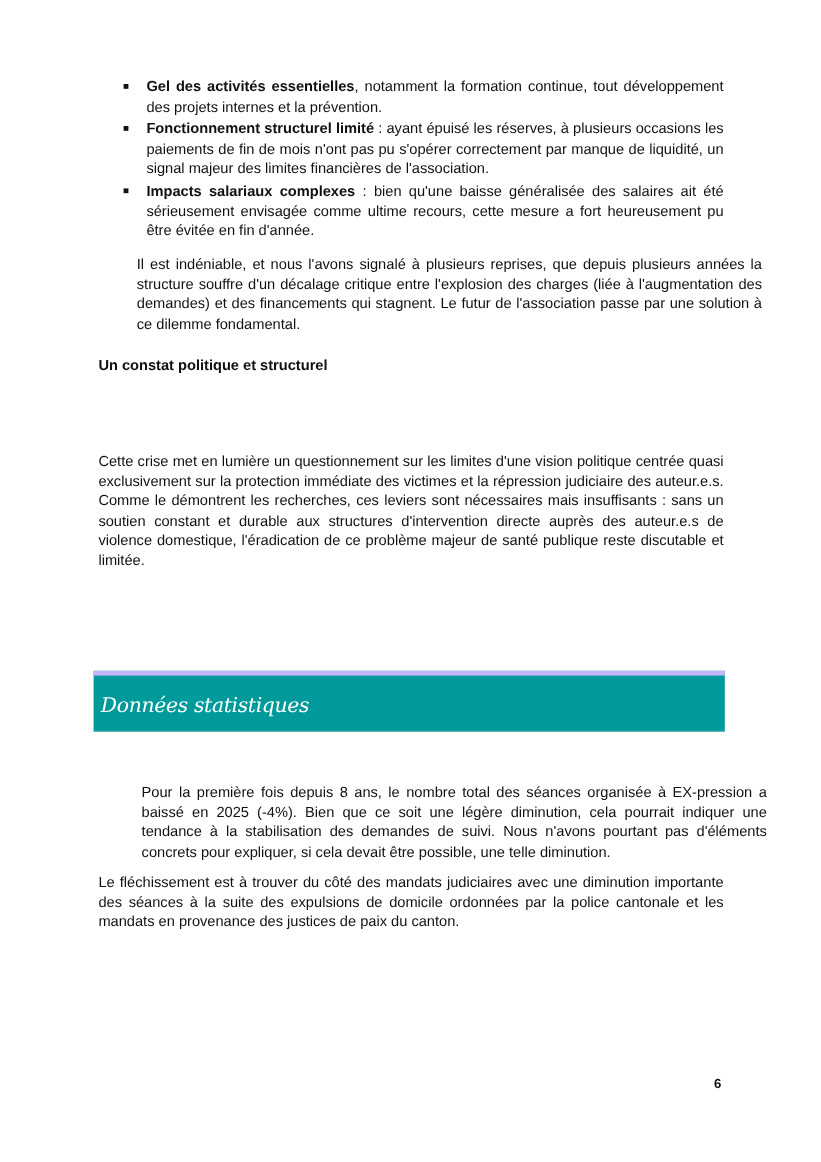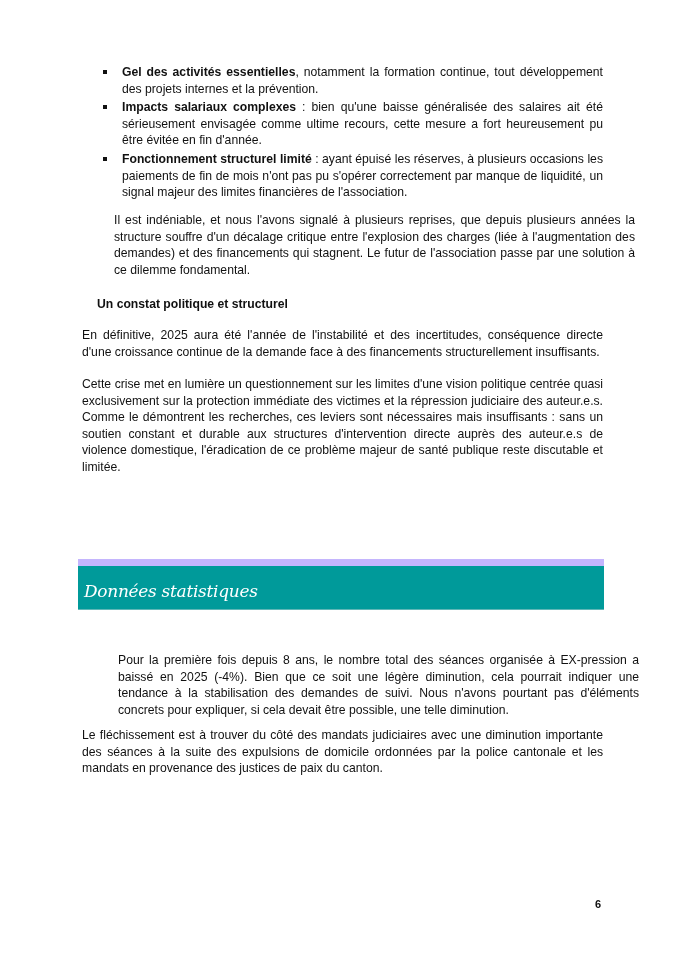--- a/index.html
+++ b/index.html
@@ -7,51 +7,50 @@
          font-family: "Liberation Sans", sans-serif; color: #111; }
   .page { position: absolute; left: 0; top: 0; width: 684px; height: 744px; background: #fff; text-decoration: underline; }
   .txt { font-size: 12.2px; line-height: 16.6px; text-align: justify; }
   .bullets { position: absolute; left: 103px; top: 64px; width: 500px; margin: 0; padding: 0; list-style: none; }
   .bullets li { position: relative; padding-left: 19px; margin-bottom: 2px; }
   .bullets .dot { position: absolute; left: 0; top: 6px; width: 4px; height: 4px; background: #111; }
   .bullets b { font-weight: bold; }
   .para { position: absolute; left: 82px; width: 521px; margin: 0; }
   .subhead { position: absolute; left: 82px; font-weight: bold; font-size: 12.2px; margin: 0; }
   .banner { position: absolute; left: 78px; top: 559px; width: 526px; height: 51px;
-            background: #009a9a; border-top: 7px solid #c4b5fd; border-bottom: 1px solid #5fb7b7;
+            background: #009a9a; border-top: 4px solid #c4b5fd; border-bottom: 1px solid #5fb7b7;
             box-sizing: border-box; }
   .banner-title { position: absolute; left: 6px; top: 15px; color: #fff;
                   font-family: "DejaVu Serif", serif; font-style: italic; font-size: 17px; letter-spacing: -0.3px; }
   .page-num { position: absolute; left: 595px; top: 898px; font-weight: bold; font-size: 11px; }
 </style>
 </head>
 <body>
 
 <div class="page">
 
   <ul class="bullets txt">
     <li>
       <span class="dot"></span>
       <b>Gel des activités essentielles</b><span>, notamment la formation continue, tout développement des projets internes et la prévention.</span>
     </li>
     <li>
       <span class="dot"></span>
-      <b>Impacts salariaux complexes</b><span> : bien qu'une baisse généralisée des salaires ait été sérieusement envisagée comme ultime recours, cette mesure a fort heureusement pu être évitée en fin d'année.</span>
+      <b>Fonctionnement structurel limité</b><span> : ayant épuisé les réserves, à plusieurs occasions les paiements de fin de mois n'ont pas pu s'opérer correctement par manque de liquidité, un signal majeur des limites financières de l'association.</span>
     </li>
     <li>
       <span class="dot"></span>
-      <b>Fonctionnement structurel limité</b><span> : ayant épuisé les réserves, à plusieurs occasions les paiements de fin de mois n'ont pas pu s'opérer correctement par manque de liquidité, un signal majeur des limites financières de l'association.</span>
+      <b>Impacts salariaux complexes</b><span> : bien qu'une baisse généralisée des salaires ait été sérieusement envisagée comme ultime recours, cette mesure a fort heureusement pu être évitée en fin d'année.</span>
     </li>
   </ul>
 
   <p class="para txt" style="top:212px;margin-left:32px;">Il est indéniable, et nous l'avons signalé à plusieurs reprises, que depuis plusieurs années la structure souffre d'un décalage critique entre l'explosion des charges (liée à l'augmentation des demandes) et des financements qui stagnent. Le futur de l'association passe par une solution à ce dilemme fondamental.</p>
 
-  <p class="subhead" style="top:297px;margin-left:15px;">Un constat politique et structurel</p>
+  <p class="subhead" style="top:297px;">Un constat politique et structurel</p>
 
-  <p class="para txt" style="top:327px;">En définitive, 2025 aura été l'année de l'instabilité et des incertitudes, conséquence directe d'une croissance continue de la demande face à des financements structurellement insuffisants.</p>
   <p class="para txt" style="top:376px;">Cette crise met en lumière un questionnement sur les limites d'une vision politique centrée quasi exclusivement sur la protection immédiate des victimes et la répression judiciaire des auteur.e.s. Comme le démontrent les recherches, ces leviers sont nécessaires mais insuffisants : sans un soutien constant et durable aux structures d'intervention directe auprès des auteur.e.s de violence domestique, l'éradication de ce problème majeur de santé publique reste discutable et limitée.</p>
 
   <div class="banner">
     <span class="banner-title">Données statistiques</span>
   </div>
 
   <p class="para txt" style="top:652px;margin-left:36px;">Pour la première fois depuis 8 ans, le nombre total des séances organisée à EX-pression a baissé en 2025 (-4%). Bien que ce soit une légère diminution, cela pourrait indiquer une tendance à la stabilisation des demandes de suivi. Nous n'avons pourtant pas d'éléments concrets pour expliquer, si cela devait être possible, une telle diminution.</p>
   <p class="para txt" style="top:727px;">Le fléchissement est à trouver du côté des mandats judiciaires avec une diminution importante des séances à la suite des expulsions de domicile ordonnées par la police cantonale et les mandats en provenance des justices de paix du canton.</p>
 
   <div class="page-num">6</div>

